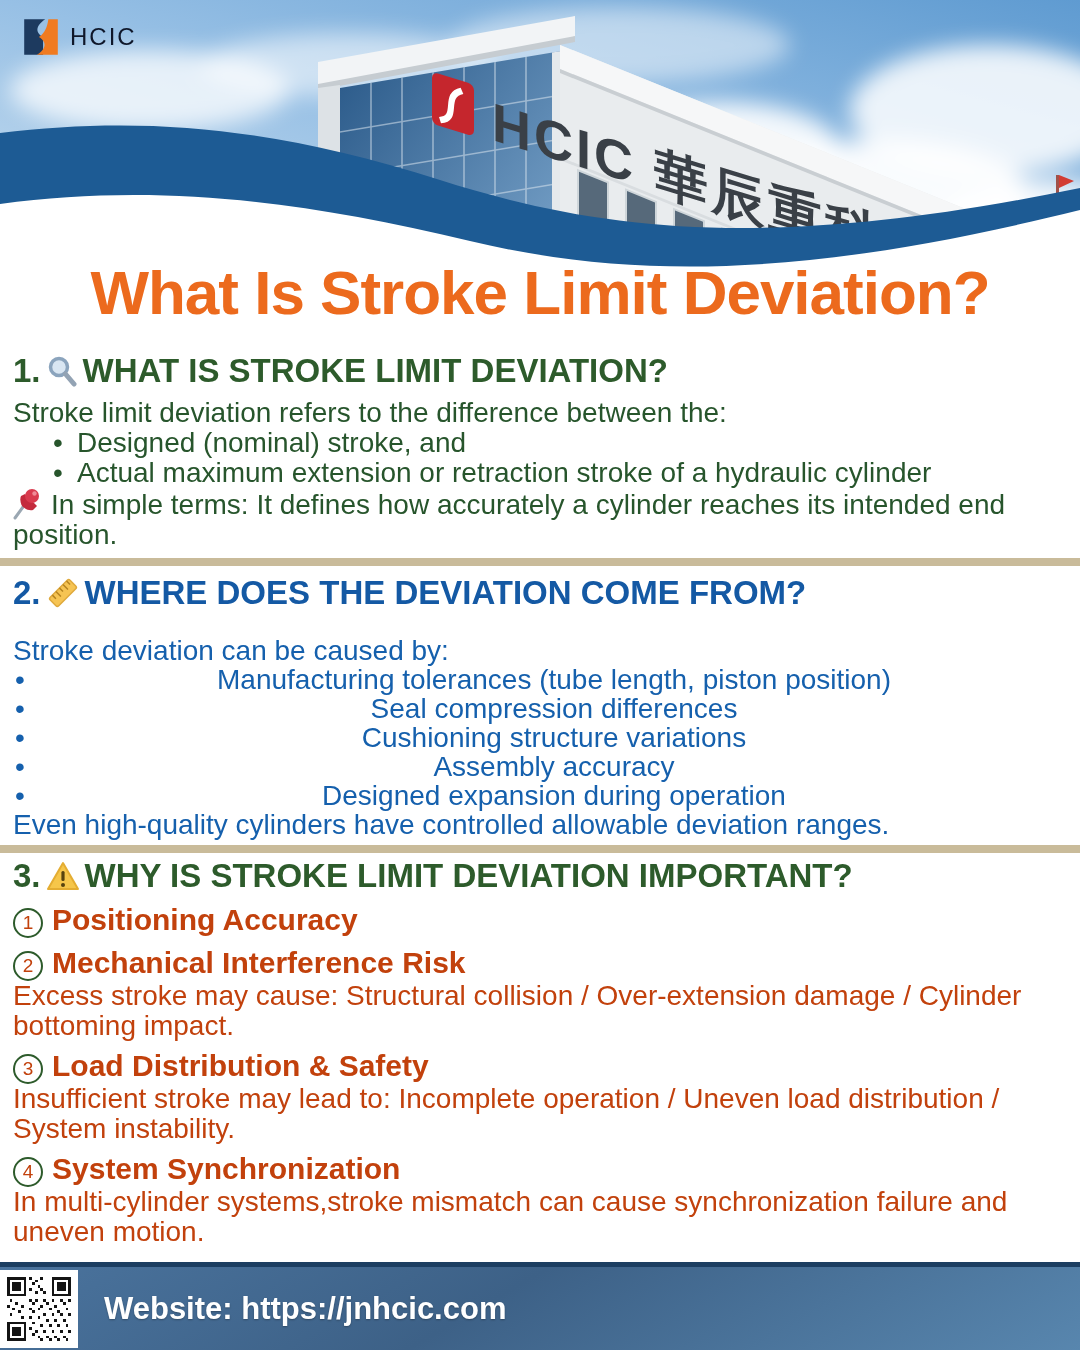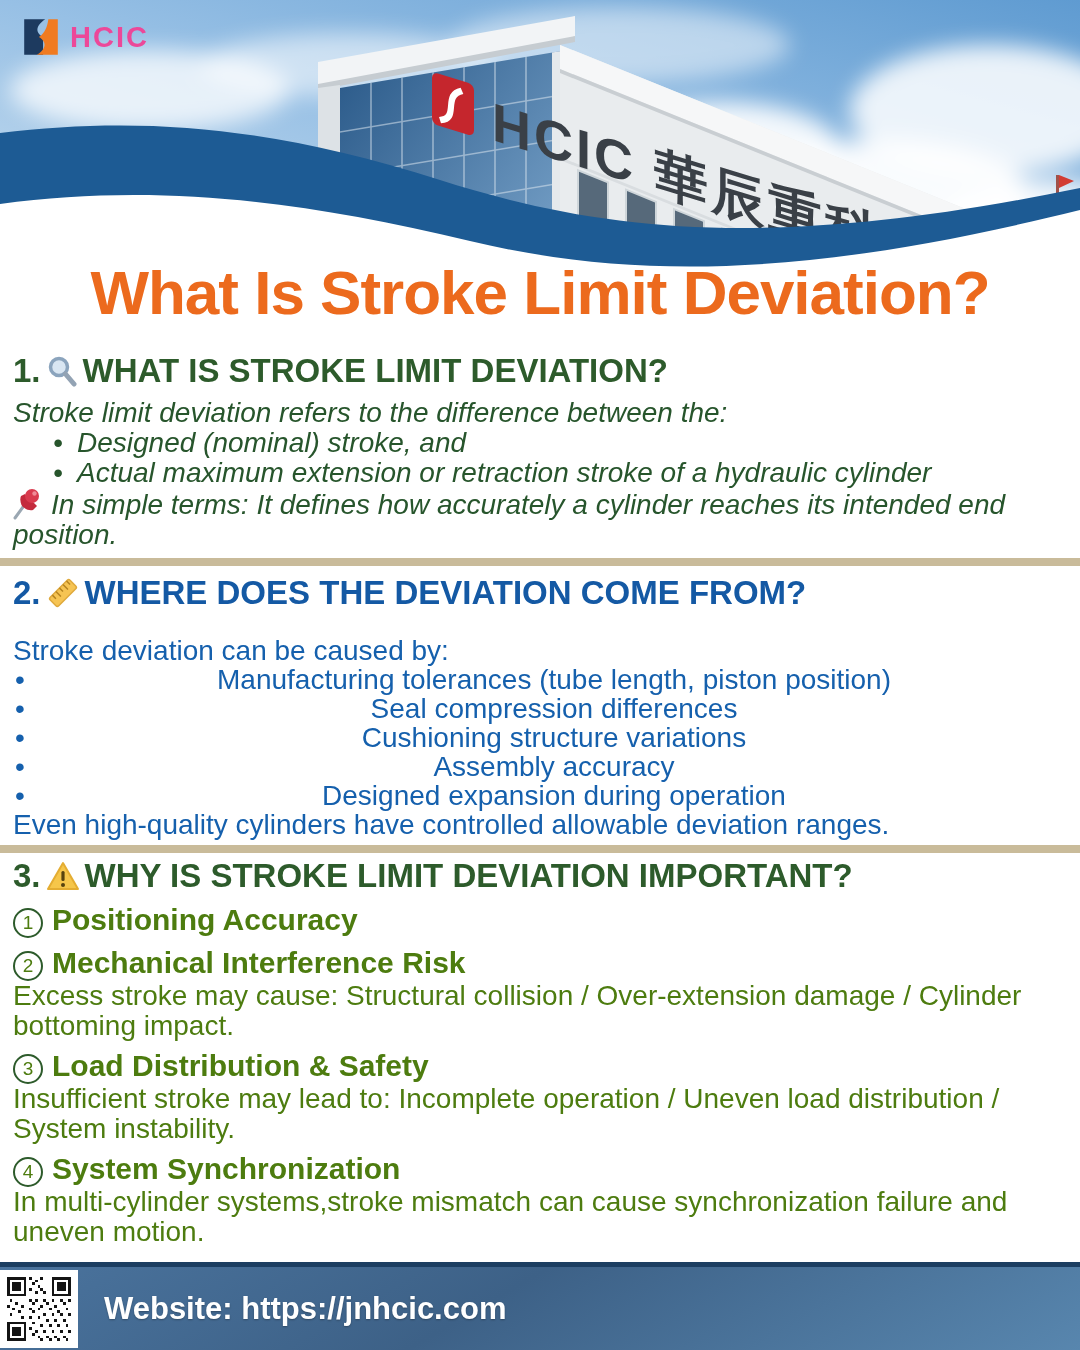--- a/index.html
+++ b/index.html
@@ -5,46 +5,46 @@
   html,body{margin:0;padding:0;}
   .page{
     width:1080px;height:1350px;position:relative;overflow:hidden;
     background:#ffffff;font-family:"Liberation Sans",sans-serif;
   }
   
   .hero{position:relative;height:300px;overflow:hidden;}
   .photo{position:absolute;inset:0;width:100%;height:100%;}
   .wave{position:absolute;inset:0;width:100%;height:100%;}
   .logo{position:absolute;top:16px;left:20px;display:flex;align-items:center;gap:8px;z-index:6;}
-  .logo-text{font-size:29px;font-weight:bold;color:#ec4899;letter-spacing:2px;}
+  .logo-text{font-size:24px;font-weight:normal;color:#0f172a;letter-spacing:2px;}
   
   .title{
     position:relative;z-index:5;margin:-40px 0 0;text-align:center;
     font-size:62px;line-height:66px;font-weight:bold;color:#ec6a1d;letter-spacing:-1px;
   }
   
   main{padding:0 13px;}
   h2{display:flex;align-items:center;gap:5px;font-size:33px;line-height:38px;margin:0;font-weight:bold;}
   .sec-green h2,.sec-green .num{color:#2d5b2b;}
   .sec-blue h2,.sec-blue .num{color:#1459a4;}
   .sec1 h2{margin-top:26px;}
   .sec2 h2{margin-top:8px;}
   .sec3 h2{margin-top:4px;}
   .hicon{flex:0 0 auto;}
   p{margin:0;}
-  .sec1 .body{margin-top:8px;font-size:28px;line-height:30px;color:#27552c;font-style:italic;}
+  .sec1 .body{margin-top:8px;font-size:28px;line-height:30px;color:#27552c;}
   .b1{padding-left:64px;position:relative;}
   .b1::before{content:"•";position:absolute;left:40px;}
   .note .pin{vertical-align:-6px;margin-right:8px;}
   .sec2 .body{margin-top:24px;font-size:28px;line-height:29px;color:#1560ad;}
   .b2{padding-left:28px;position:relative;text-align:center;}
   .b2::before{content:"•";position:absolute;left:2px;}
   .divider{height:8px;background:#c9bb9a;margin:8px -13px 0;}
   .divider.d2{margin-top:6px;}
-  .item{margin-top:4px;color:#4d7c0f;}
+  .item{margin-top:4px;color:#c2410c;}
   .item-title{font-size:30px;line-height:32px;font-weight:bold;margin-top:9px;}
   .circ{
     display:inline-block;width:26px;height:26px;border:2px solid #2d5b2b;border-radius:50%;
     text-align:center;line-height:25px;font-size:19px;font-weight:normal;vertical-align:1px;margin-right:9px;
   }
   .item-body{font-size:28px;line-height:30px;}
   
   footer{
     position:absolute;left:0;right:0;bottom:0;height:83px;
     border-top:5px solid #1c3e61;

